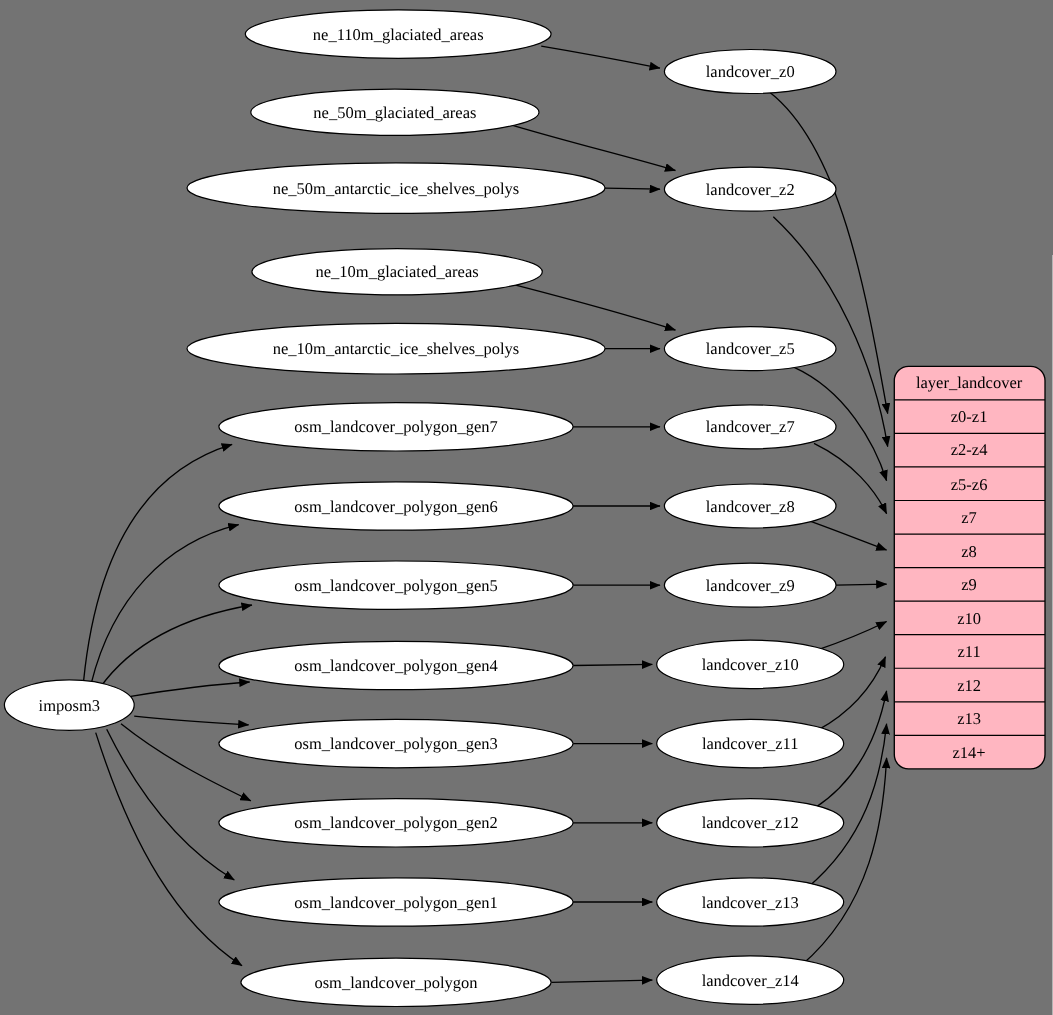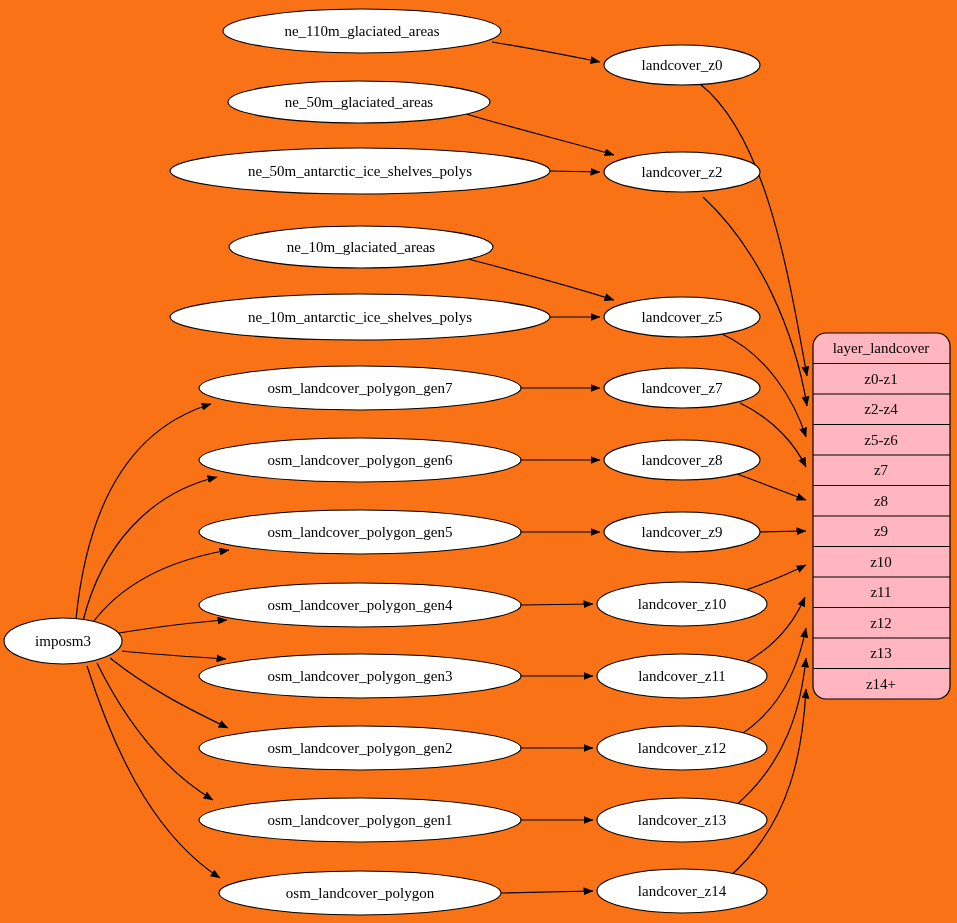--- a/index.html
+++ b/index.html
@@ -1,20 +1,20 @@
 <!DOCTYPE html>
 <html><head>
 <meta charset="utf-8">
 <style>
   html, body { margin: 0; padding: 0; background: #ffffff; }
   .canvas {
     position: relative;
     width: 957px;
     height: 923px;
-    background: #f97316;
+    background: #737373;
     font-family: "Liberation Serif", "DejaVu Serif", serif;
   }
   svg { display: block; }
   .node ellipse {
     fill: #ffffff;
     stroke: #000000;
     stroke-width: 1.1;
   }
   .node text, .record text {
     font-family: "Liberation Serif", "DejaVu Serif", serif;

